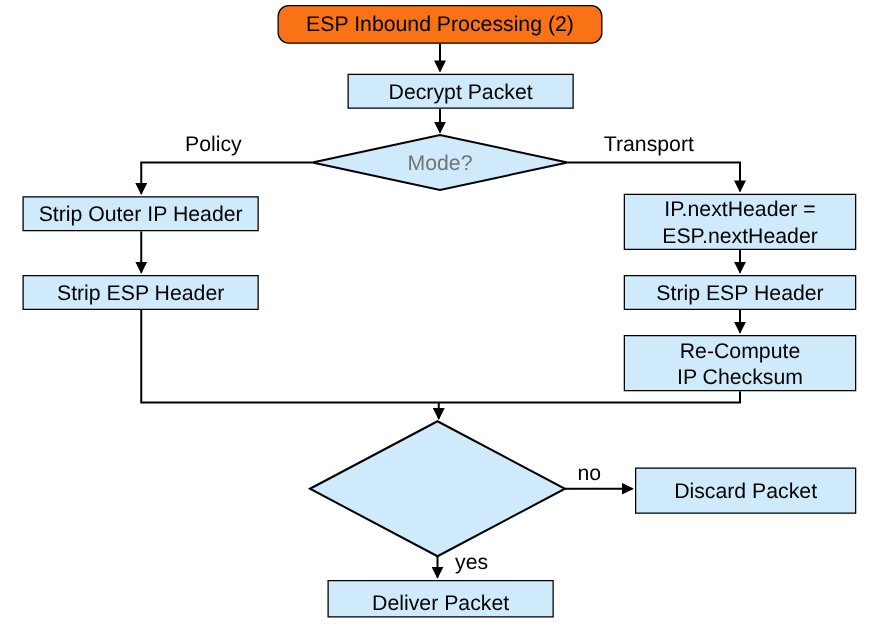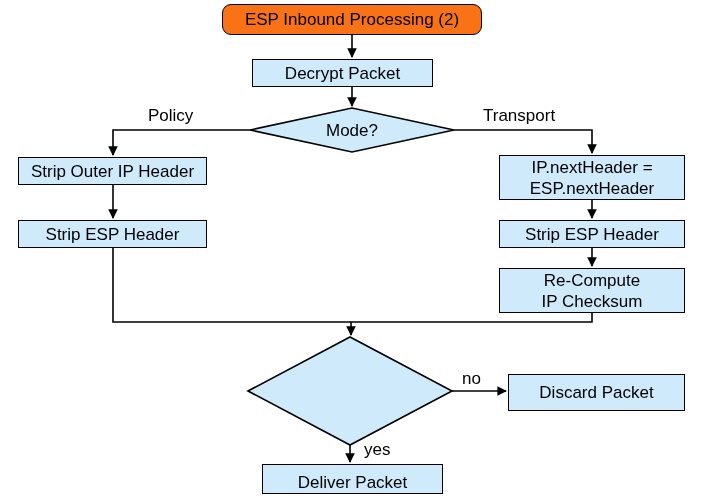--- a/index.html
+++ b/index.html
@@ -48,21 +48,21 @@
   }
   .node.decision {
     background: transparent;
     border: none;
   }
   .dtext {
     position: relative;
     z-index: 2;
     font-size: 17px;
     line-height: 21px;
-    color: #000000;
+    color: #737373;
     text-align: center;
     white-space: pre-line;
   }
   .edge-label {
     position: absolute;
     font-size: 17px;
     line-height: 19px;
     color: #000000;
     white-space: nowrap;
     z-index: 4;
@@ -109,21 +109,21 @@
       <path d="M 452,391 L 506,391" marker-end="url(#arrow)"></path>
 
       <path d="M 350,445 L 350,462" marker-end="url(#arrow)"></path>
     </g>
   </svg>
 
   <div class="node terminator" style="left:222px; top:4px; width:260px; height:31px;">
     <span>ESP Inbound Processing (2)</span>
   </div>
 
-  <div class="node process" style="left:252px; top:59px; width:181px; height:28px;">
+  <div class="node process" style="left:278px; top:59px; width:181px; height:28px;">
     <span>Decrypt Packet</span>
   </div>
 
   <div class="node decision" style="left:250px; top:108px; width:204px; height:44px;">
     <span class="dtext">Mode?</span>
   </div>
 
   <div class="node process" style="left:18px; top:157px; width:189px; height:28px;">
     <span>Strip Outer IP Header</span>
   </div>

